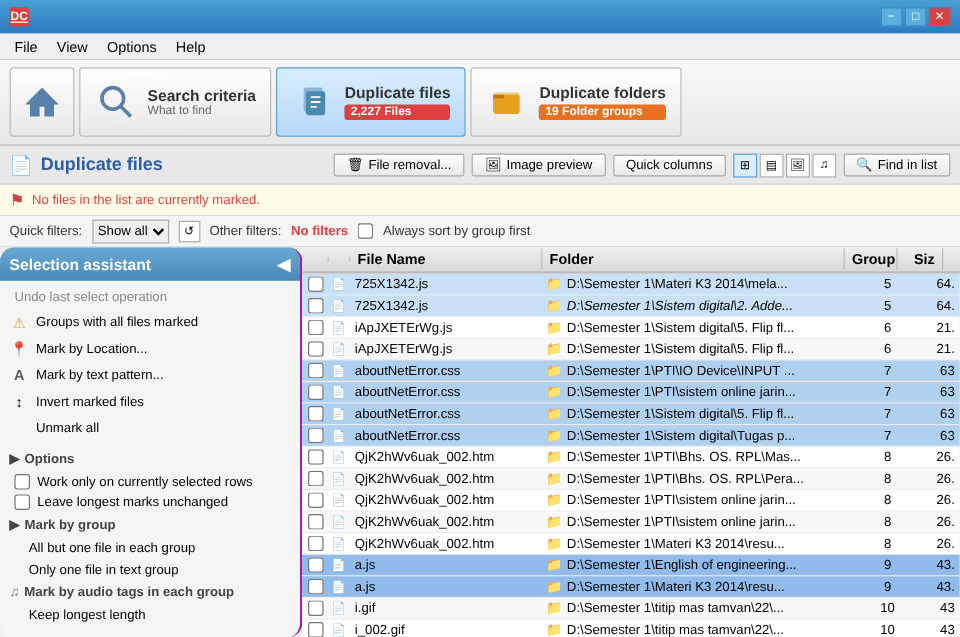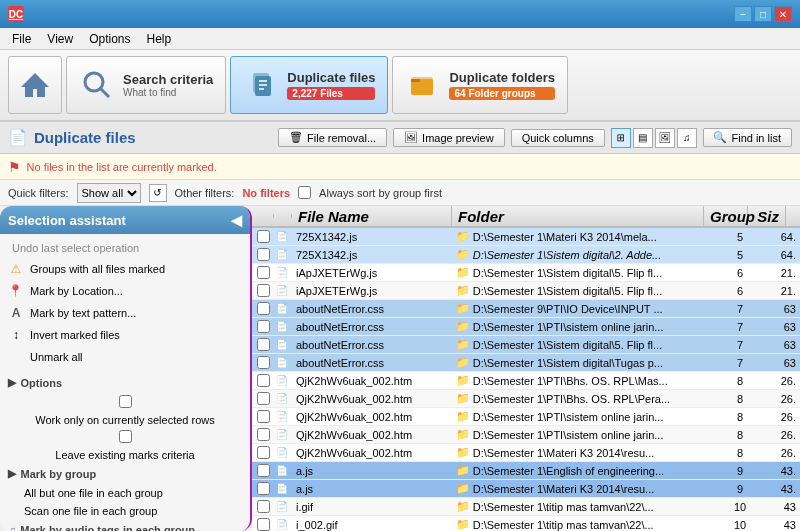--- a/index.html
+++ b/index.html
@@ -130,36 +130,35 @@
       font-size: 13px;
       font-weight: bold;
       justify-content: space-between;
     }
     .sidebar-collapse { color: white; cursor: pointer; font-size: 14px; }
     .sidebar-section { padding: 4px 0; }
     .sidebar-undo { padding: 4px 12px; color: #888; }
     .sidebar-item { padding: 3px 8px; cursor: pointer; display: flex; align-items: center; gap: 6px; }
     .sidebar-item-icon { width: 16px; height: 16px; display: flex; align-items: center; justify-content: center; font-size: 12px; }
     .sidebar-group-label { padding: 4px 8px; font-weight: bold; color: #444; display: flex; align-items: center; gap: 4px; }
-    .sidebar-checkbox-item { padding: 2px 12px; display: flex; align-items: center; gap: 6px; flex-direction: column; }
+    .sidebar-checkbox-item { padding: 2px 12px; display: flex; align-items: center; gap: 6px; }
     .sidebar-indent { padding-left: 24px; }
 
     
     .file-list { flex: 1; overflow: hidden; display: flex; flex-direction: column; }
     .file-list-header {
       display: flex;
       background: linear-gradient(to bottom, #f0f0f0, #d8d8d8);
       border-bottom: 2px solid #bbb;
       height: 22px;
       align-items: center;
-      font-size: 15px;
+      font-size: 12px;
       font-weight: bold;
       padding: 0;
       position: relative;
-      font-style: italic;
     }
     .col-header { padding: 2px 6px; border-right: 1px solid #bbb; white-space: nowrap; cursor: pointer; }
     .col-check { width: 22px; }
     .col-icon { width: 18px; }
     .col-name { width: 160px; }
     .col-folder { flex: 1; }
     .col-group { width: 44px; text-align: center; }
     .col-size { width: 38px; text-align: right; }
 
     .file-rows { overflow-y: auto; flex: 1; }
@@ -241,21 +240,21 @@
   <div class="toolbar-btn">
     <div class="toolbar-btn-icon">
       <svg width="32" height="32" viewBox="0 0 32 32">
         <rect x="4" y="8" width="22" height="16" rx="2" fill="#e8a020" opacity="0.5"></rect>
         <rect x="4" y="10" width="22" height="16" rx="2" fill="#e8a020"></rect>
         <rect x="4" y="10" width="9" height="3" rx="1" fill="#c87010"></rect>
       </svg>
     </div>
     <div class="toolbar-btn-text">
       <span class="toolbar-btn-title">Duplicate folders</span>
-      <span class="toolbar-btn-badge orange">64 Folder groups</span>
+      <span class="toolbar-btn-badge orange">19 Folder groups</span>
     </div>
   </div>
 </div>
 
 <div class="action-bar">
   <span style="color:#2a5fa8; font-size:16px;">📄</span>
   <span class="action-bar-title">
     <span style="color:#2a5fa8; font-weight:bold; font-size:15px;">Duplicate files</span>
   </span>
   <div class="action-separator"></div>
@@ -332,31 +331,31 @@
     <div class="sidebar-group-label">
       <span>▶</span>
       <span>Options</span>
     </div>
     <div class="sidebar-checkbox-item">
       <input type="checkbox" style="">
       <span>Work only on currently selected rows</span>
     </div>
     <div class="sidebar-checkbox-item">
       <input type="checkbox" style="">
-      <span>Leave existing marks criteria</span>
+      <span>Leave longest marks unchanged</span>
     </div>
     <div class="sidebar-group-label">
       <span>▶</span>
       <span>Mark by group</span>
     </div>
     <div class="sidebar-item sidebar-indent">
       <span>All but one file in each group</span>
     </div>
     <div class="sidebar-item sidebar-indent">
-      <span>Scan one file in each group</span>
+      <span>Only one file in text group</span>
     </div>
     <div class="sidebar-group-label">
       <span style="color:#5a7fa8;">♫</span>
       <span>Mark by audio tags in each group</span>
     </div>
     <div class="sidebar-item sidebar-indent">
       <span>Keep longest length</span>
     </div>
 
   </div>
@@ -425,21 +424,21 @@
     <div class="cell cell-size">21.</div>
   </div>
         <div class="file-row" style="background: rgb(176, 208, 240);">
     <div class="cell cell-check">
       <input type="checkbox" style="">
     </div>
     <div class="cell cell-fileicon" style="color:#5a9fd4; font-size:10px;">📄</div>
     <div class="cell cell-name" style="overflow:hidden; text-overflow:ellipsis; white-space:nowrap;">aboutNetError.css</div>
     <div class="cell cell-folder">
       <span style="color:#e8a020; font-size:11px;">📁</span>
-      <span style="overflow:hidden; text-overflow:ellipsis; white-space:nowrap; flex:1;">D:\Semester 9\PTI\IO Device\INPUT ...</span>
+      <span style="overflow:hidden; text-overflow:ellipsis; white-space:nowrap; flex:1;">D:\Semester 1\PTI\IO Device\INPUT ...</span>
     </div>
     <div class="cell cell-group">7</div>
     <div class="cell cell-size">63</div>
   </div>
         <div class="file-row" style="background: rgb(176, 208, 240);">
     <div class="cell cell-check">
       <input type="checkbox" style="">
     </div>
     <div class="cell cell-fileicon" style="color:#5a9fd4; font-size:10px;">📄</div>
     <div class="cell cell-name" style="overflow:hidden; text-overflow:ellipsis; white-space:nowrap;">aboutNetError.css</div>

